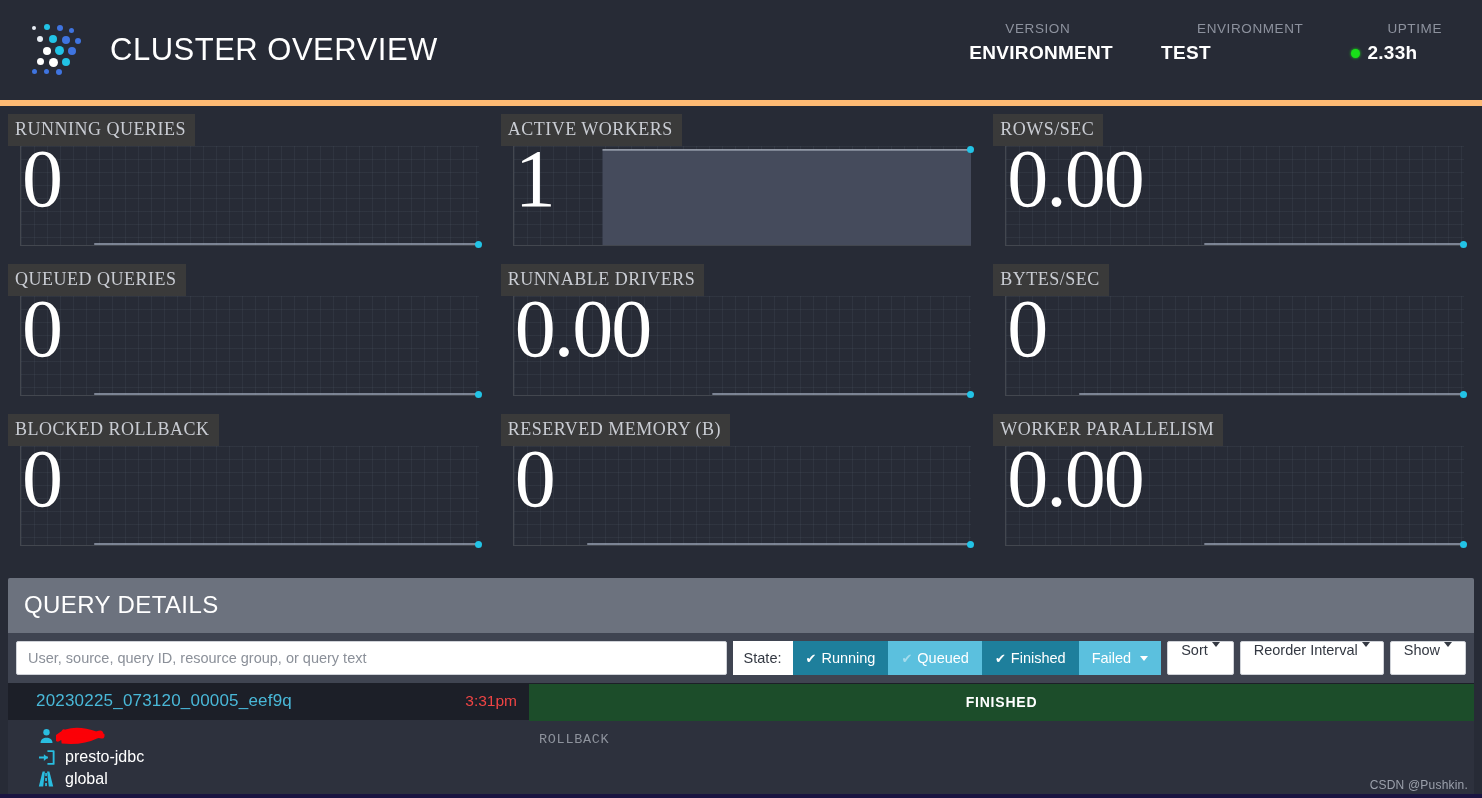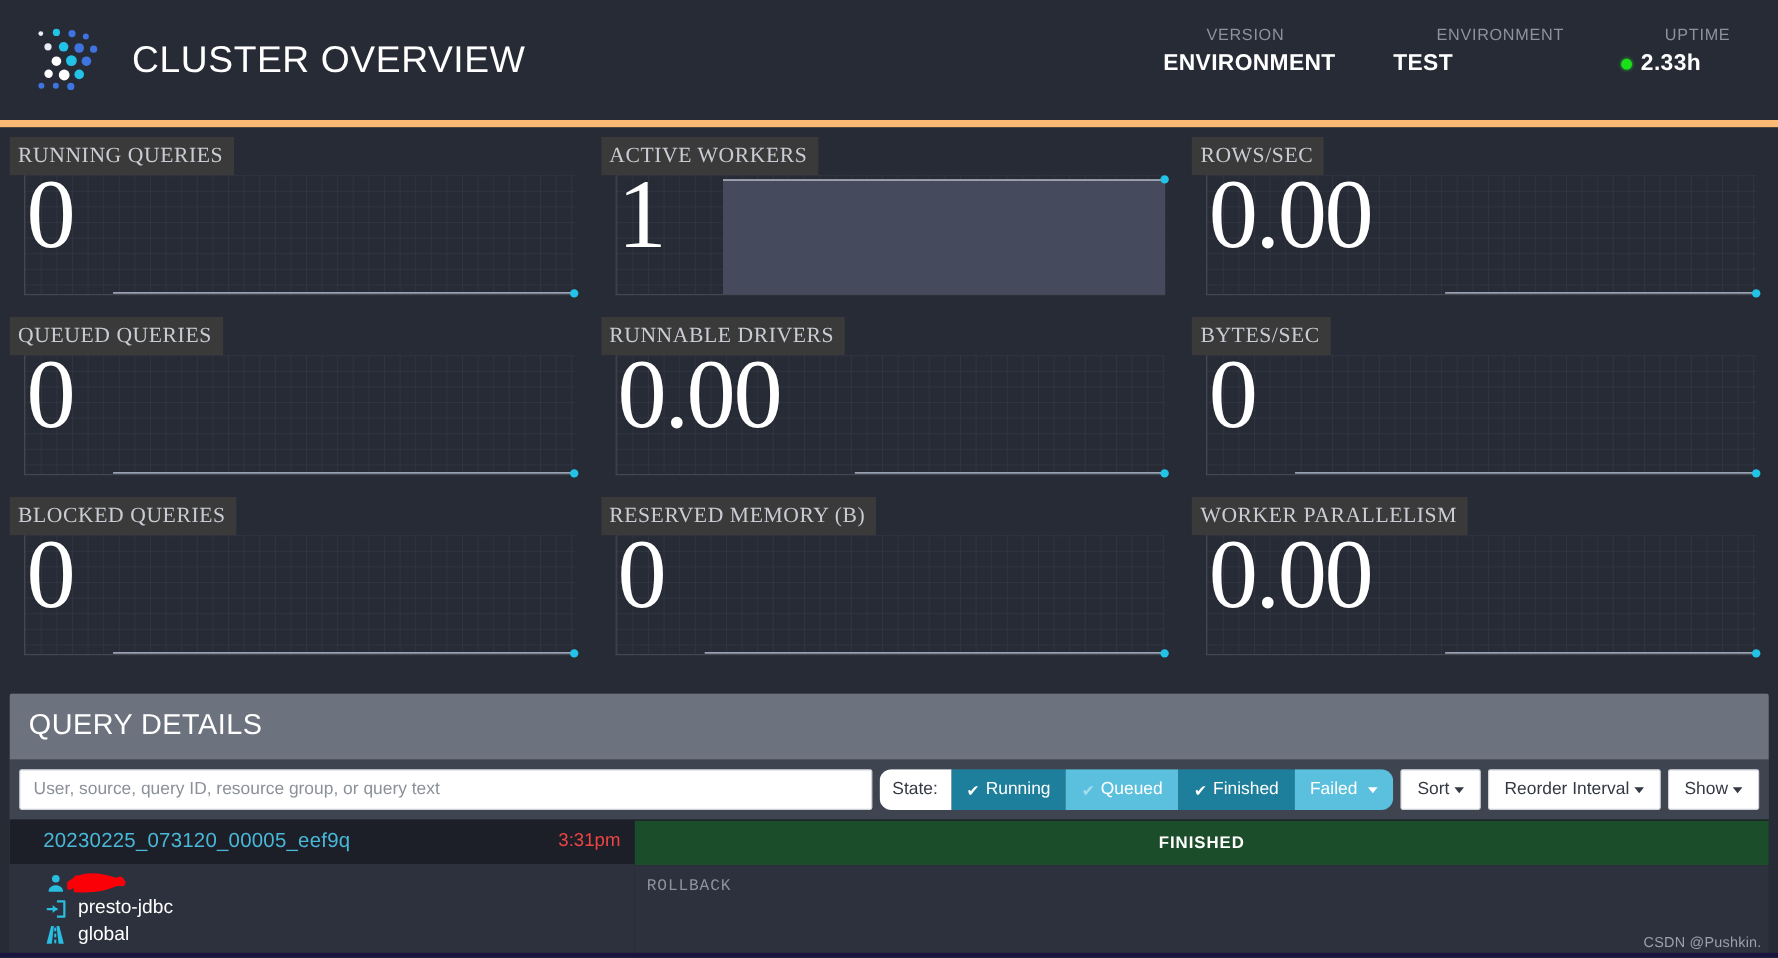--- a/index.html
+++ b/index.html
@@ -108,21 +108,21 @@
     color: #555a64;
     font-size: 14.5px;
     padding: 0 11px;
     font-family: "Liberation Sans", sans-serif;
     border-radius: 2px;
     outline: none;
     min-width: 0;
   }
   #search-input::placeholder { color: #8b9099; }
 
-  .btn-group { display: flex; align-items: stretch; border-radius: 10px; overflow: hidden; }
+  .btn-group { display: flex; align-items: stretch; border-radius: 0; overflow: hidden; }
   .state-label {
     background: #ffffff; color: #333842;
     font-size: 14.5px; display: flex; align-items: center;
     padding: 0 11px; white-space: nowrap;
   }
   .state-btn {
     border: none; cursor: pointer;
     font-size: 14.5px; color: #ffffff;
     padding: 0 13px; display: flex; align-items: center; gap: 5px;
     font-family: "Liberation Sans", sans-serif;
@@ -134,21 +134,21 @@
   .state-btn.off .chk { opacity: .45; }
   .caret {
     display: inline-block; width: 0; height: 0; margin-left: 4px;
     border-left: 4.5px solid transparent;
     border-right: 4.5px solid transparent;
     border-top: 5px solid currentColor;
   }
   .plain-btn {
     background: #ffffff; color: #333842; border: 1px solid #cfd2d8;
     font-size: 14.5px; padding: 0 13px; border-radius: 2px;
-    display: flex; align-items: center; cursor: pointer;
+    display: flex; align-items: flex-start; cursor: pointer;
     font-family: "Liberation Sans", sans-serif; white-space: nowrap;
   }
 
   
   #query-list { background: #272b36; }
   .query-row { display: flex; background: #1c1f28; }
   .q-left { width: 521px; flex: none; }
   .q-idbar {
     display: flex; align-items: center; justify-content: space-between;
     padding: 8px 12px 9px 28px;
@@ -316,21 +316,21 @@
           <svg viewBox="0 0 300 100" preserveAspectRatio="none">
             <path d="M48 99 L300 99" stroke="#9aa3b4" stroke-width="1.4" fill="none" vector-effect="non-scaling-stroke"></path>
           </svg>
           <span style="position:absolute;right:-3px;bottom:-3px;width:7px;height:7px;border-radius:50%;background:#22c3e6;"></span>
         </div>
         <div class="stat-value">0</div>
       </div>
     </div>
 
     <div class="stat-card">
-      <div class="stat-title">BLOCKED QUERIES</div>
+      <div class="stat-title">BLOCKED ROLLBACK</div>
       <div class="stat-body">
         <div class="spark">
           <svg viewBox="0 0 300 100" preserveAspectRatio="none">
             <path d="M48 99 L300 99" stroke="#9aa3b4" stroke-width="1.4" fill="none" vector-effect="non-scaling-stroke"></path>
           </svg>
           <span style="position:absolute;right:-3px;bottom:-3px;width:7px;height:7px;border-radius:50%;background:#22c3e6;"></span>
         </div>
         <div class="stat-value">0</div>
       </div>
     </div>

